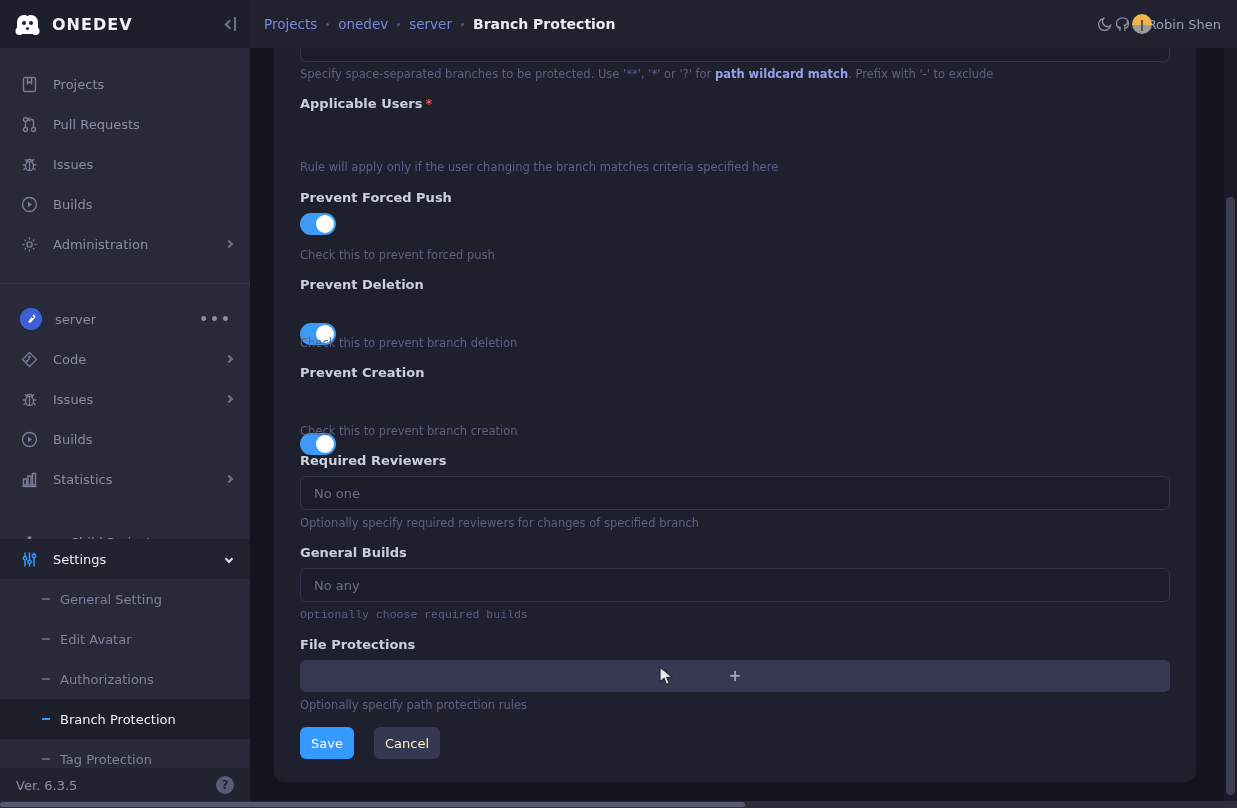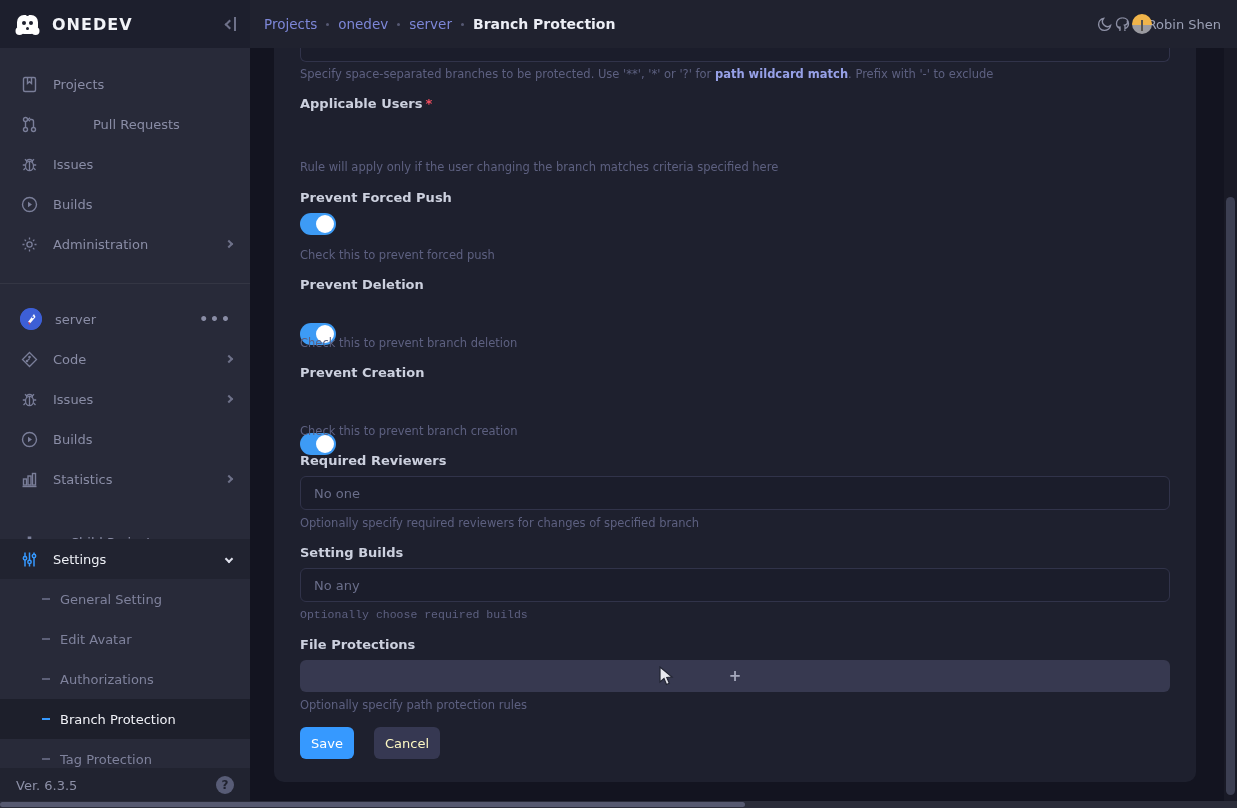--- a/index.html
+++ b/index.html
@@ -123,21 +123,21 @@
 
     <div class="nav-row" style="top:64px;">
       <span class="ic">
         <svg width="17" height="17" viewBox="0 0 17 17" fill="none" stroke="#7a7e99" stroke-width="1.4">
           <rect x="2.5" y="1.5" width="12" height="14" rx="1.5"></rect>
             <path d="M6.5 1.5 v6 l2-1.8 2 1.8 v-6"></path>
           </svg>
       </span>
       <span class="lbl">Projects</span>
     </div>
-    <div class="nav-row" style="top:104px;gap:40px;">
+    <div class="nav-row" style="top:104px;">
       <span class="ic">
         <svg width="17" height="17" viewBox="0 0 17 17" fill="none" stroke="#7a7e99" stroke-width="1.4">
           <circle cx="4.5" cy="3.5" r="2"></circle>
             <circle cx="4.5" cy="13.5" r="2"></circle>
             <circle cx="12.5" cy="13.5" r="2"></circle>
           <path d="M4.5 5.5 v6"></path>
             <path d="M9 3.5 h1.5 a2 2 0 0 1 2 2 v6"></path>
             <path d="M9 1.8 l-1.8 1.7 1.8 1.7"></path>
           </svg>
       </span>
@@ -339,21 +339,21 @@
       <div class="abs f-label" style="left:26px; top:317px;">Prevent Creation</div>
       <div class="abs toggle" style="left:26px; top:341px;">
         <span class="knob"></span>
       </div>
       <div class="abs f-help" style="left:26px; top:376px;">Check this to prevent branch creation</div>
 
       <div class="abs f-label" style="left:26px; top:405px;">Required Reviewers</div>
       <input class="abs f-input" style="left: 26px; top: 428px;" placeholder="No one">
       <div class="abs f-help" style="left:26px; top:468px;">Optionally specify required reviewers for changes of specified branch</div>
 
-      <div class="abs f-label" style="left:26px; top:497px;">Setting Builds</div>
+      <div class="abs f-label" style="left:26px; top:497px;">General Builds</div>
       <input class="abs f-input" style="left: 26px; top: 520px;" placeholder="No any">
       <div class="abs f-help" style="left:26px; top:560px;font-family:Liberation Mono, monospace;">Optionally choose required builds</div>
 
       <div class="abs f-label" style="left:26px; top:589px;">File Protections</div>
       <div class="abs fp-bar" style="left:26px; top:612px;">
         <span class="fp-plus">+</span>
       </div>
       <div class="abs f-help" style="left:26px; top:650px;">Optionally specify path protection rules</div>
 
       <button class="abs btn btn-save" style="left:26px; top:679px;">Save</button>

